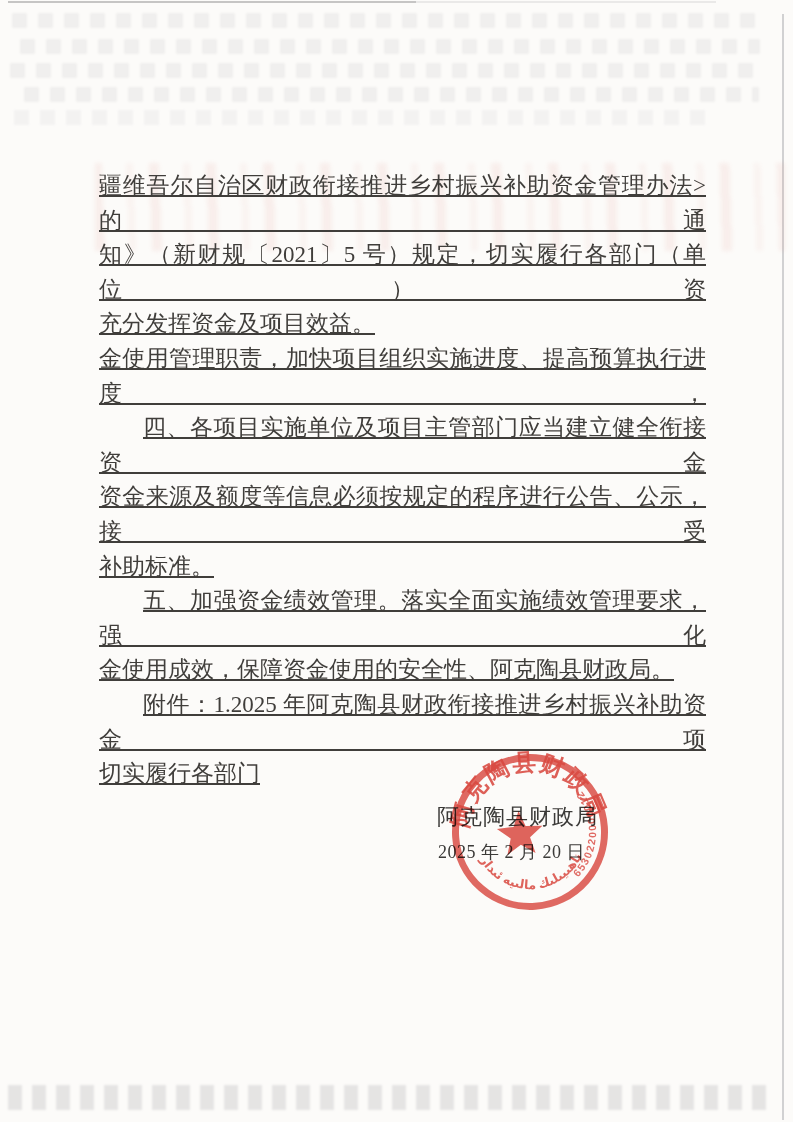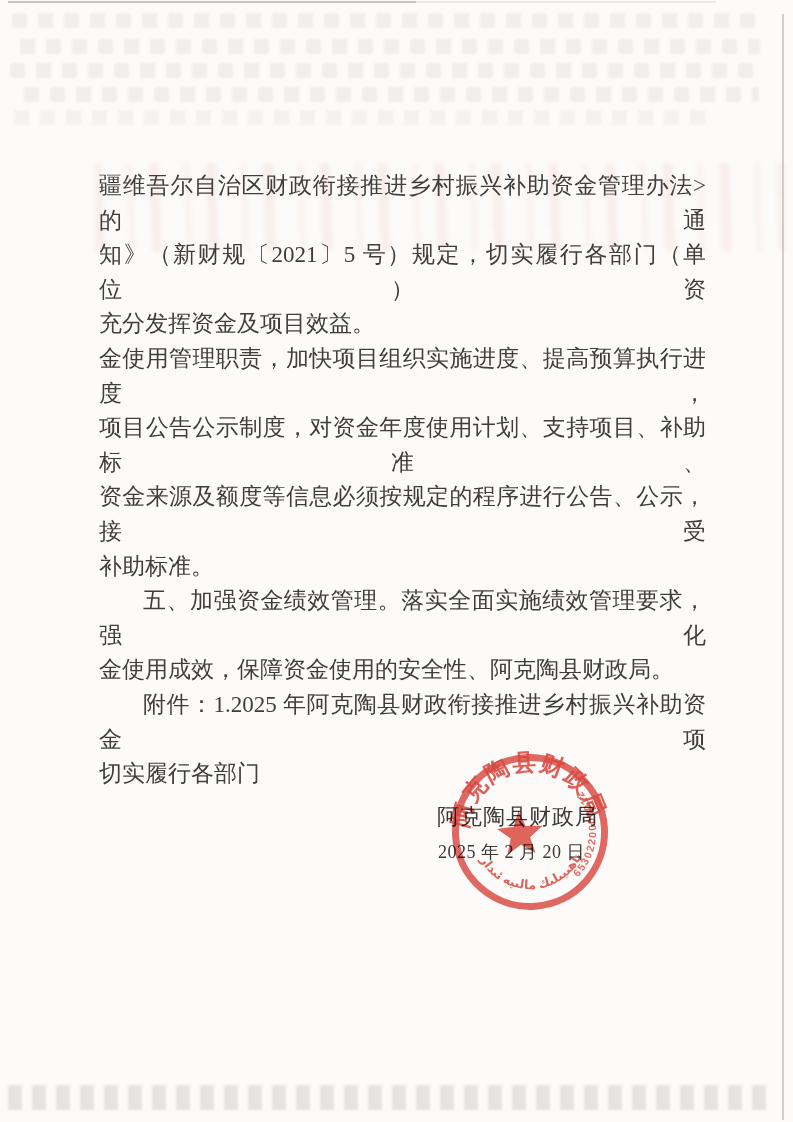--- a/index.html
+++ b/index.html
@@ -14,21 +14,21 @@
   .edge-line{position:absolute;left:782px;top:14px;width:2px;height:1106px;background:#bfbfc2;opacity:.7;}
   .bleed-row{position:absolute;height:15px;opacity:.13;filter:blur(1px);
     background:repeating-linear-gradient(90deg,rgba(148,148,156,.9) 0 15px,transparent 15px 26px);}
   .bleed-red{position:absolute;left:95px;top:163px;width:690px;height:88px;opacity:.16;filter:blur(2px);
     background:repeating-linear-gradient(88deg,rgba(214,118,108,.6) 0 10px,transparent 10px 34px,rgba(214,118,108,.35) 34px 41px,transparent 41px 57px);}
   .bleed-bottom{position:absolute;left:8px;top:1085px;width:760px;height:25px;opacity:.2;filter:blur(1px);
     background:repeating-linear-gradient(90deg,rgba(120,120,126,.85) 0 14px,transparent 14px 24px);}
   
   .body-text{
     position:absolute;left:99px;top:169px;width:607px;
-    font-size:23px;line-height:34.6px;color:#403e3b;
+    font-size:23px;line-height:34.6px;color:#403e3b;text-decoration:underline;
   }
   .line{display:block;}
   .justify{text-align:justify;text-align-last:justify;text-justify:inter-character;}
   .indent{text-indent:44px;}
   .attach{}
   
   .sig-agency{
     position:absolute;left:437px;top:805px;
     font-size:22px;letter-spacing:1px;line-height:24px;color:#3b3a38;white-space:nowrap;
   }
@@ -55,21 +55,21 @@
 <div class="bleed-row" style="left:24px;top:87px;width:735px;"></div>
 <div class="bleed-row" style="left:14px;top:110px;width:700px;opacity:.09;"></div>
 <div class="bleed-red"></div>
 <div class="bleed-bottom"></div>
 
 <div class="body-text">
   <span class="line justify">疆维吾尔自治区财政衔接推进乡村振兴补助资金管理办法&gt;的通</span>
   <span class="line justify">知》（新财规〔2021〕5 号）规定，切实履行各部门（单位）资</span>
   <span class="line">充分发挥资金及项目效益。</span>
   <span class="line justify">金使用管理职责，加快项目组织实施进度、提高预算执行进度，</span>
-  <span class="line justify">项目公告公示制度，对资金年度使用计划、支持项目、补助标准、</span>
+  <span class="line justify indent">四、各项目实施单位及项目主管部门应当建立健全衔接资金</span>
   <span class="line justify">资金来源及额度等信息必须按规定的程序进行公告、公示，接受</span>
   <span class="line">补助标准。</span>
   <span class="line justify indent">五、加强资金绩效管理。落实全面实施绩效管理要求，强化</span>
   <span class="line">金使用成效，保障资金使用的安全性、阿克陶县财政局。</span>
   <span class="line justify indent attach">附件：1.2025 年阿克陶县财政衔接推进乡村振兴补助资金项</span>
   <span class="line">切实履行各部门</span>
 </div>
 
 <div class="sig-agency">阿克陶县财政局</div>
 <div class="sig-date">2025 年 2 月 20 日</div>

